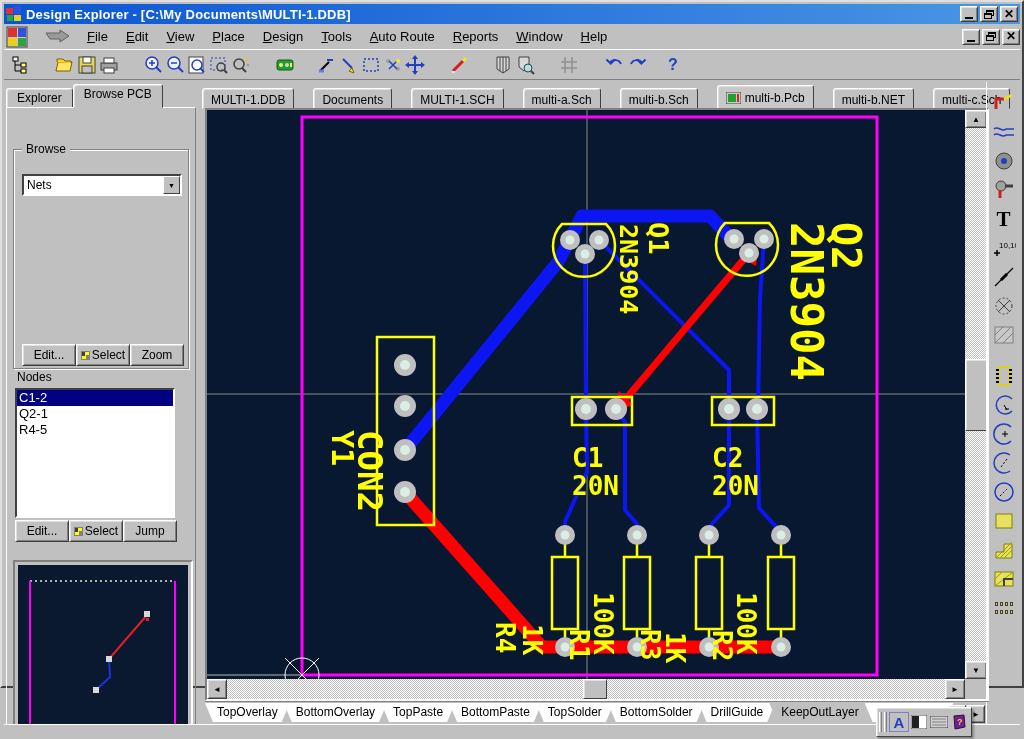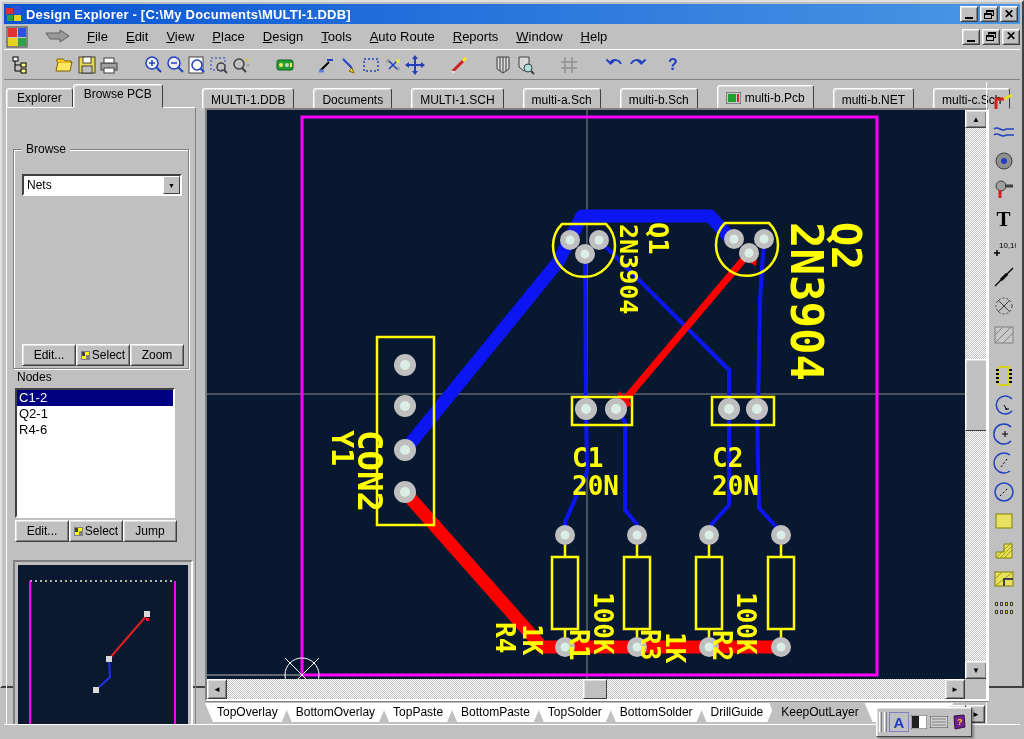--- a/index.html
+++ b/index.html
@@ -389,21 +389,21 @@
               <span class="selicon"></span>
               <span>Select</span>
             </span>
           <span class="pbtn">Zoom</span>
         </div>
       </div>
       <div class="nodes-label">Nodes</div>
       <div class="listbox lb-nodes">
         <div class="li sel">C1-2</div>
         <div class="li">Q2-1</div>
-        <div class="li">R4-6</div>
+        <div class="li">R4-5</div>
       </div>
       <div class="btnrow br-nodes">
         <span class="pbtn">Edit...</span>
         <span class="pbtn">
             <span class="selicon"></span>
             <span>Select</span>
           </span>
         <span class="pbtn">Jump</span>
       </div>
       <div class="preview">

